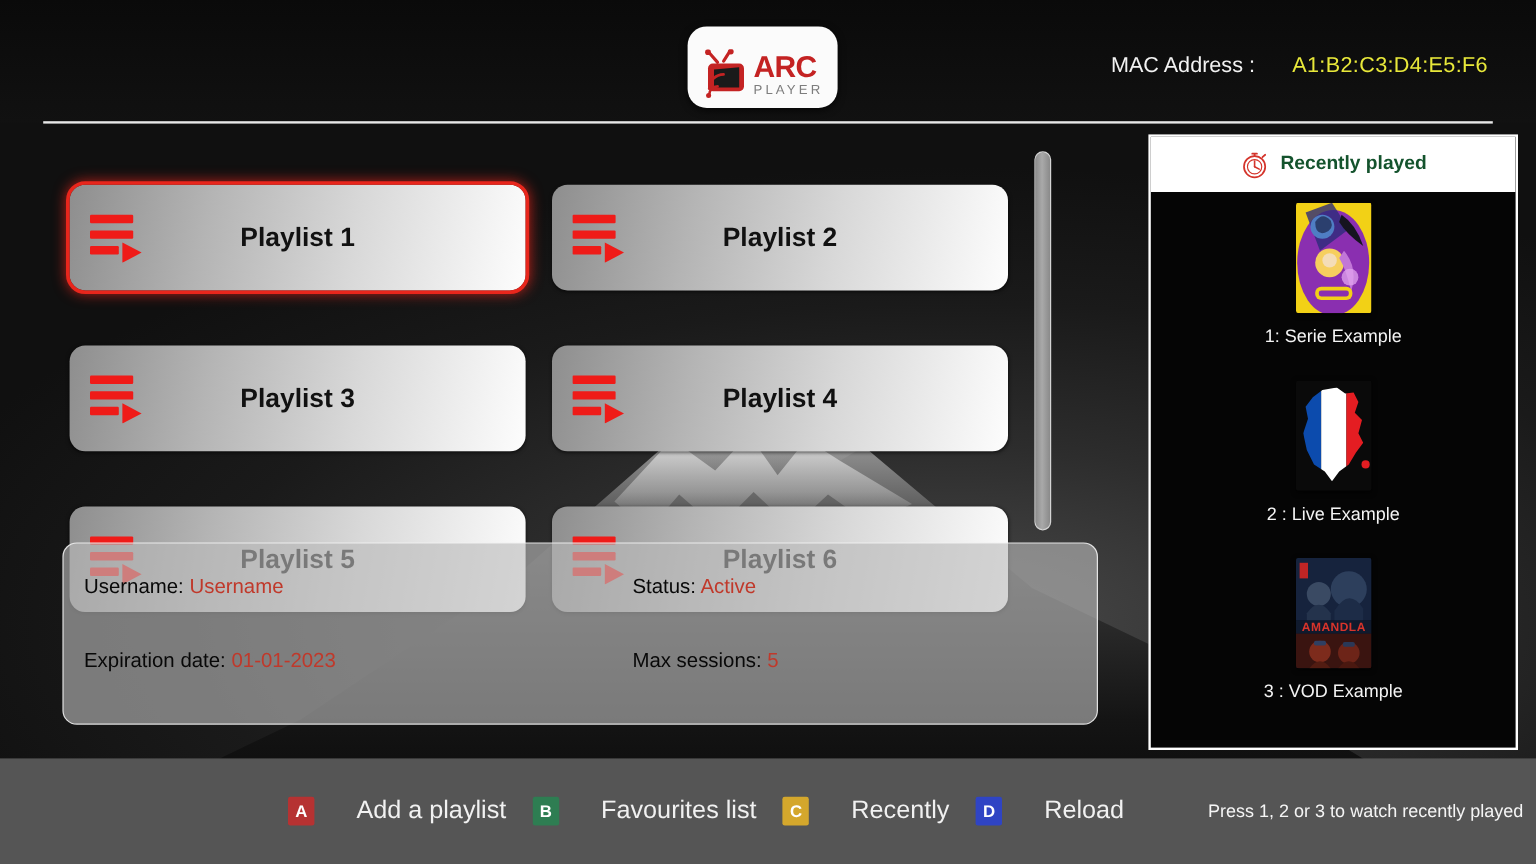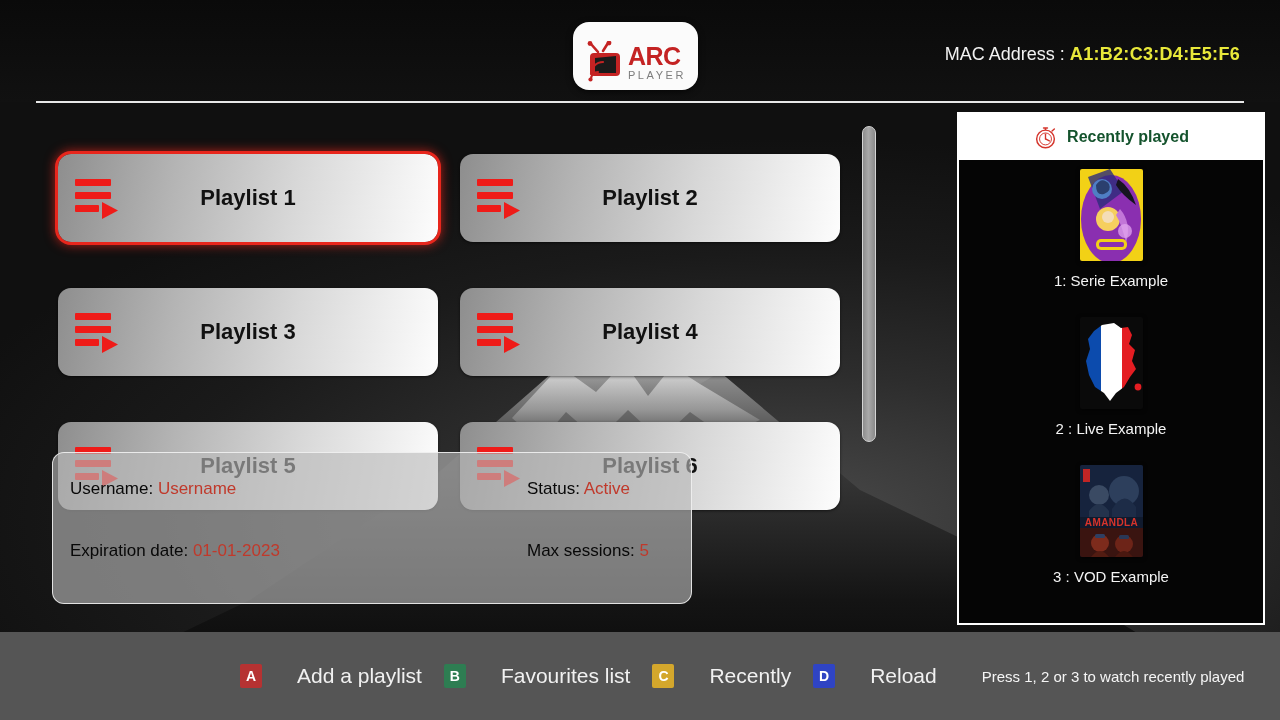--- a/index.html
+++ b/index.html
@@ -78,21 +78,21 @@
   }
 
   .mac-row {
     position: absolute;
     right: 40px;
     top: 44px;
     font-size: 18px;
     white-space: nowrap;
   }
   .mac-label { color: #f2f2f2; }
-  .mac-value { color: #e8e83a; font-weight: bold; letter-spacing: .3px; }
+  .mac-value { color: #e8e83a; font-weight: normal; letter-spacing: .3px; margin-left: 26px; }
 
   .header-divider {
     position: absolute;
     left: 36px;
     top: 101px;
     width: 1208px;
     height: 2px;
     background: #e7e7e7;
     z-index: 6;
   }
@@ -156,21 +156,21 @@
     border-radius: 7px;
     border: 1px solid #d4d4d4;
     cursor: grab;
   }
 
   
   .info-panel {
     position: absolute;
     left: 52px;
     top: 452px;
-    width: 640px;
+    width: 863px;
     height: 152px;
     border-radius: 12px;
     border: 1px solid rgba(245,245,245,.85);
     background: rgba(186,186,186,.62);
     z-index: 4;
     padding: 26px 0 0 0;
   }
   .info-row {
     display: flex;
     height: 62px;
@@ -274,21 +274,21 @@
   }
   .fkey-label {
     font-size: 21px;
     color: #f1f1f1;
     white-space: nowrap;
     margin-left: 27px;
   }
   .footer-hint {
     font-size: 15px;
     color: #f5f5f5;
-    margin-left: 23px;
+    margin-left: 48px;
     white-space: nowrap;
   }
 </style>
 </head>
 <body>
 
 <div id="app">
 
   <div class="bg-wrap">
     <div class="bg-sky"></div>

